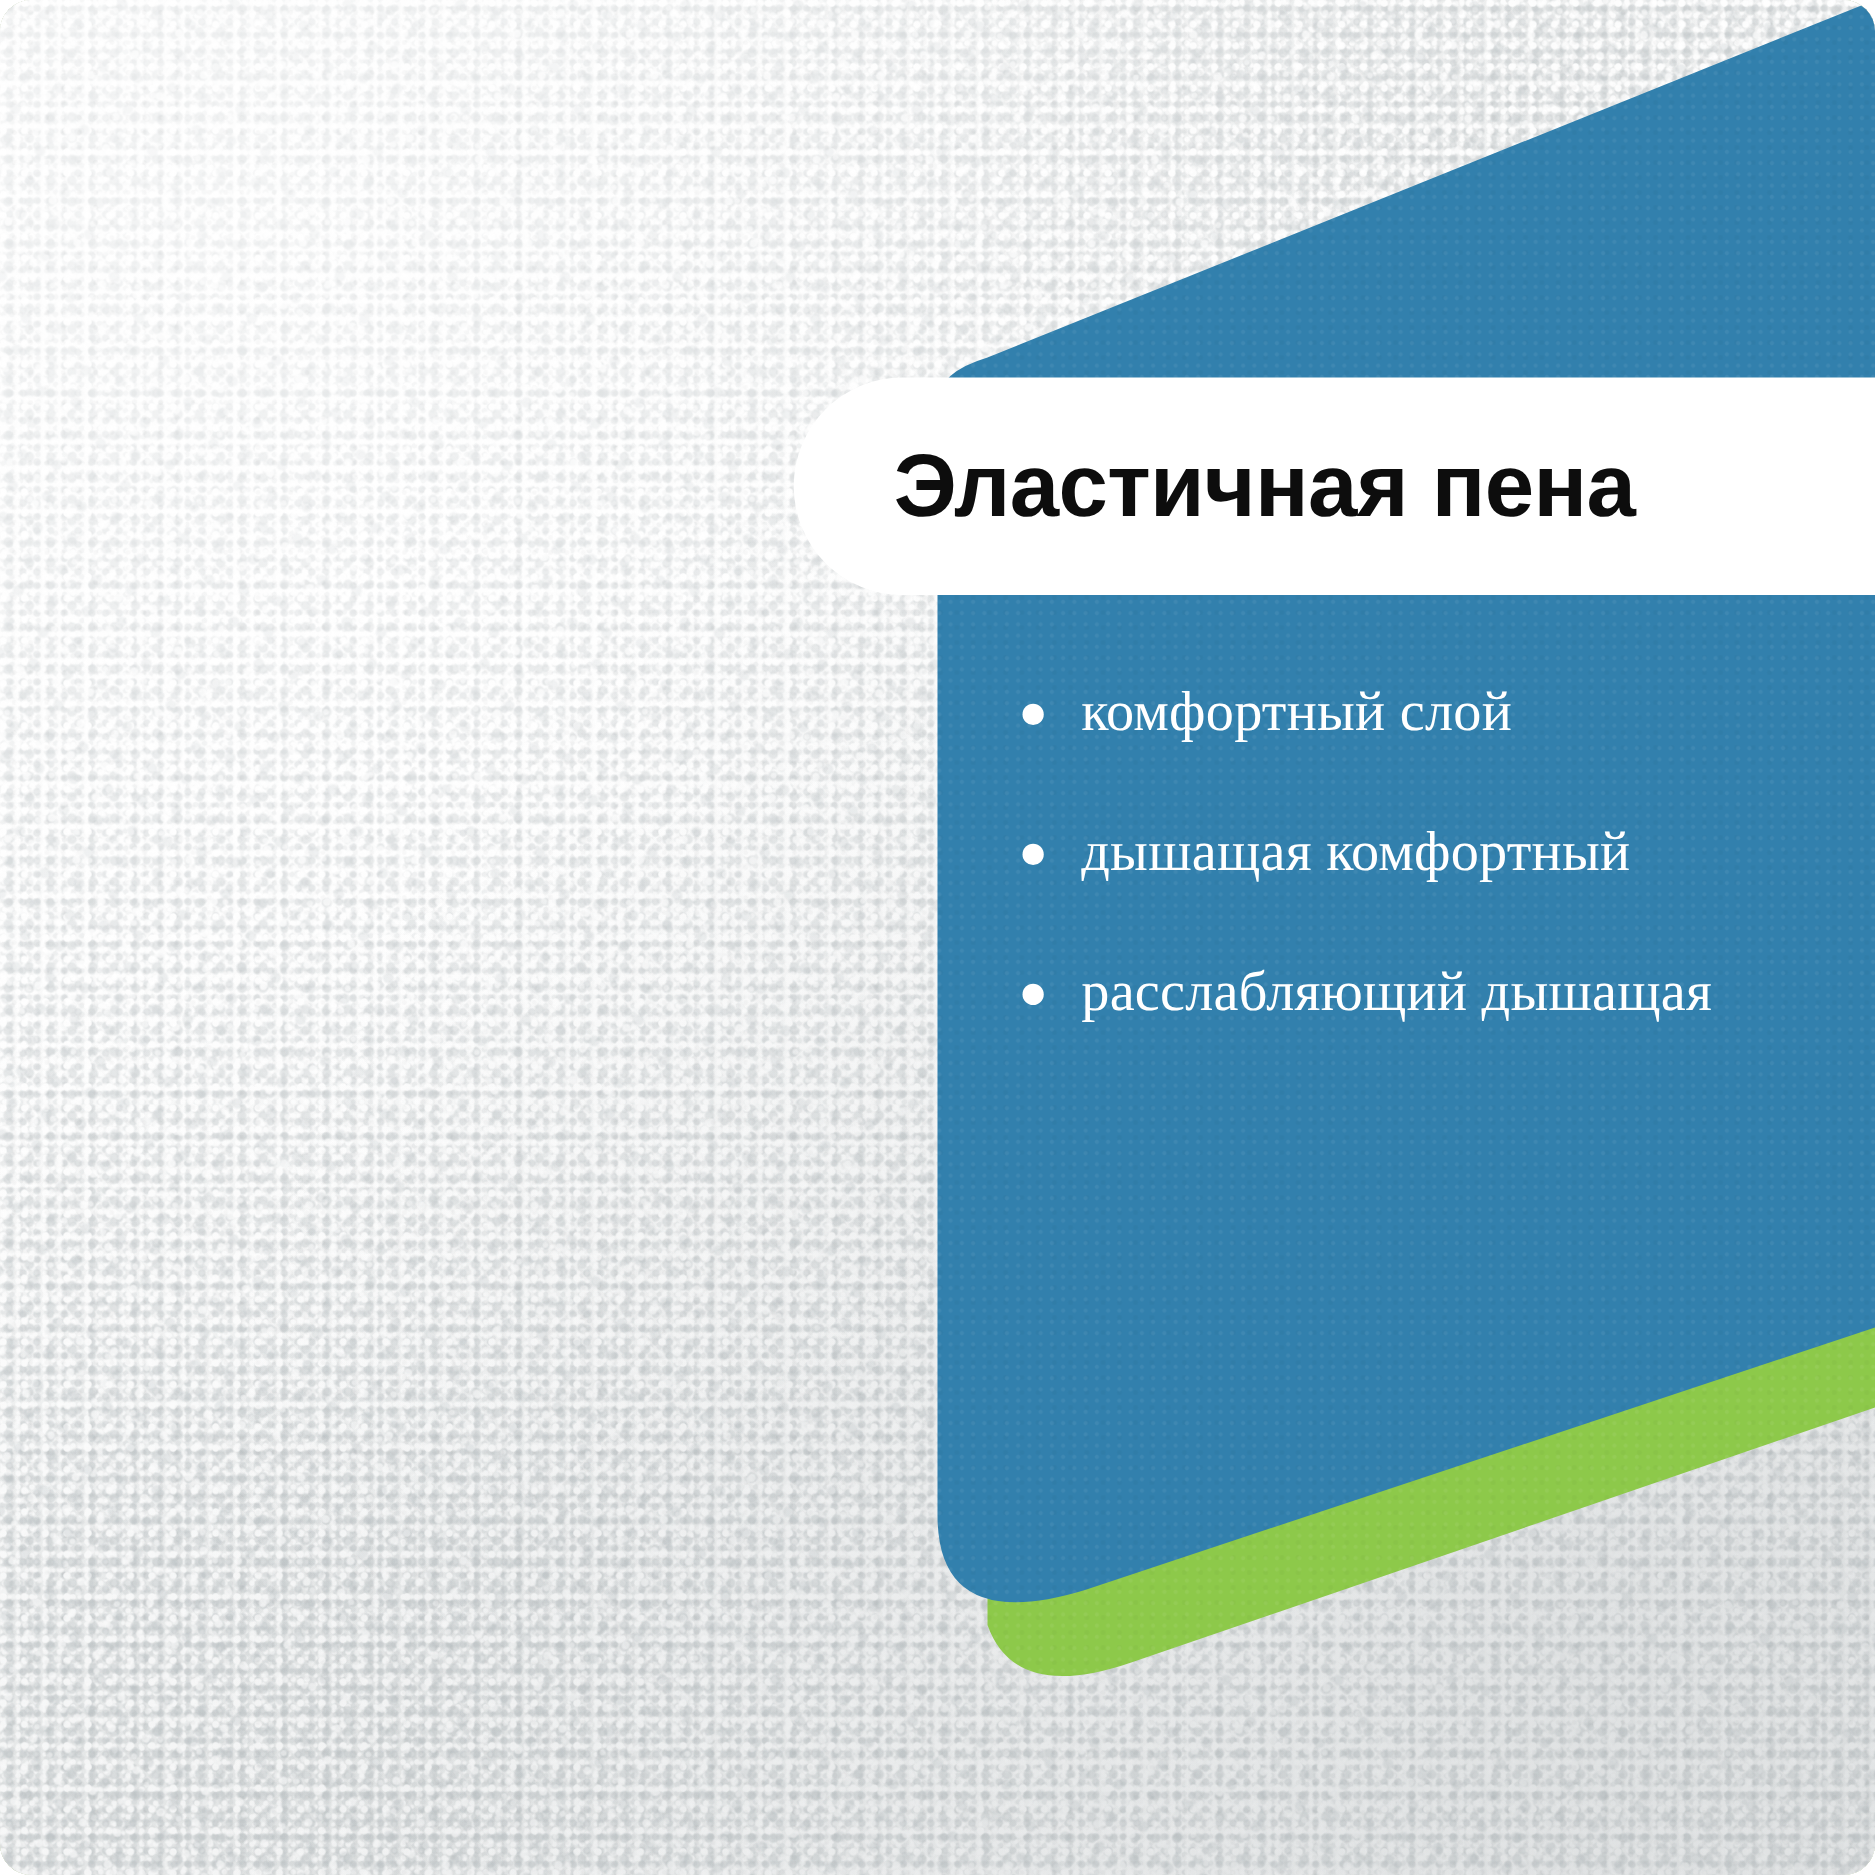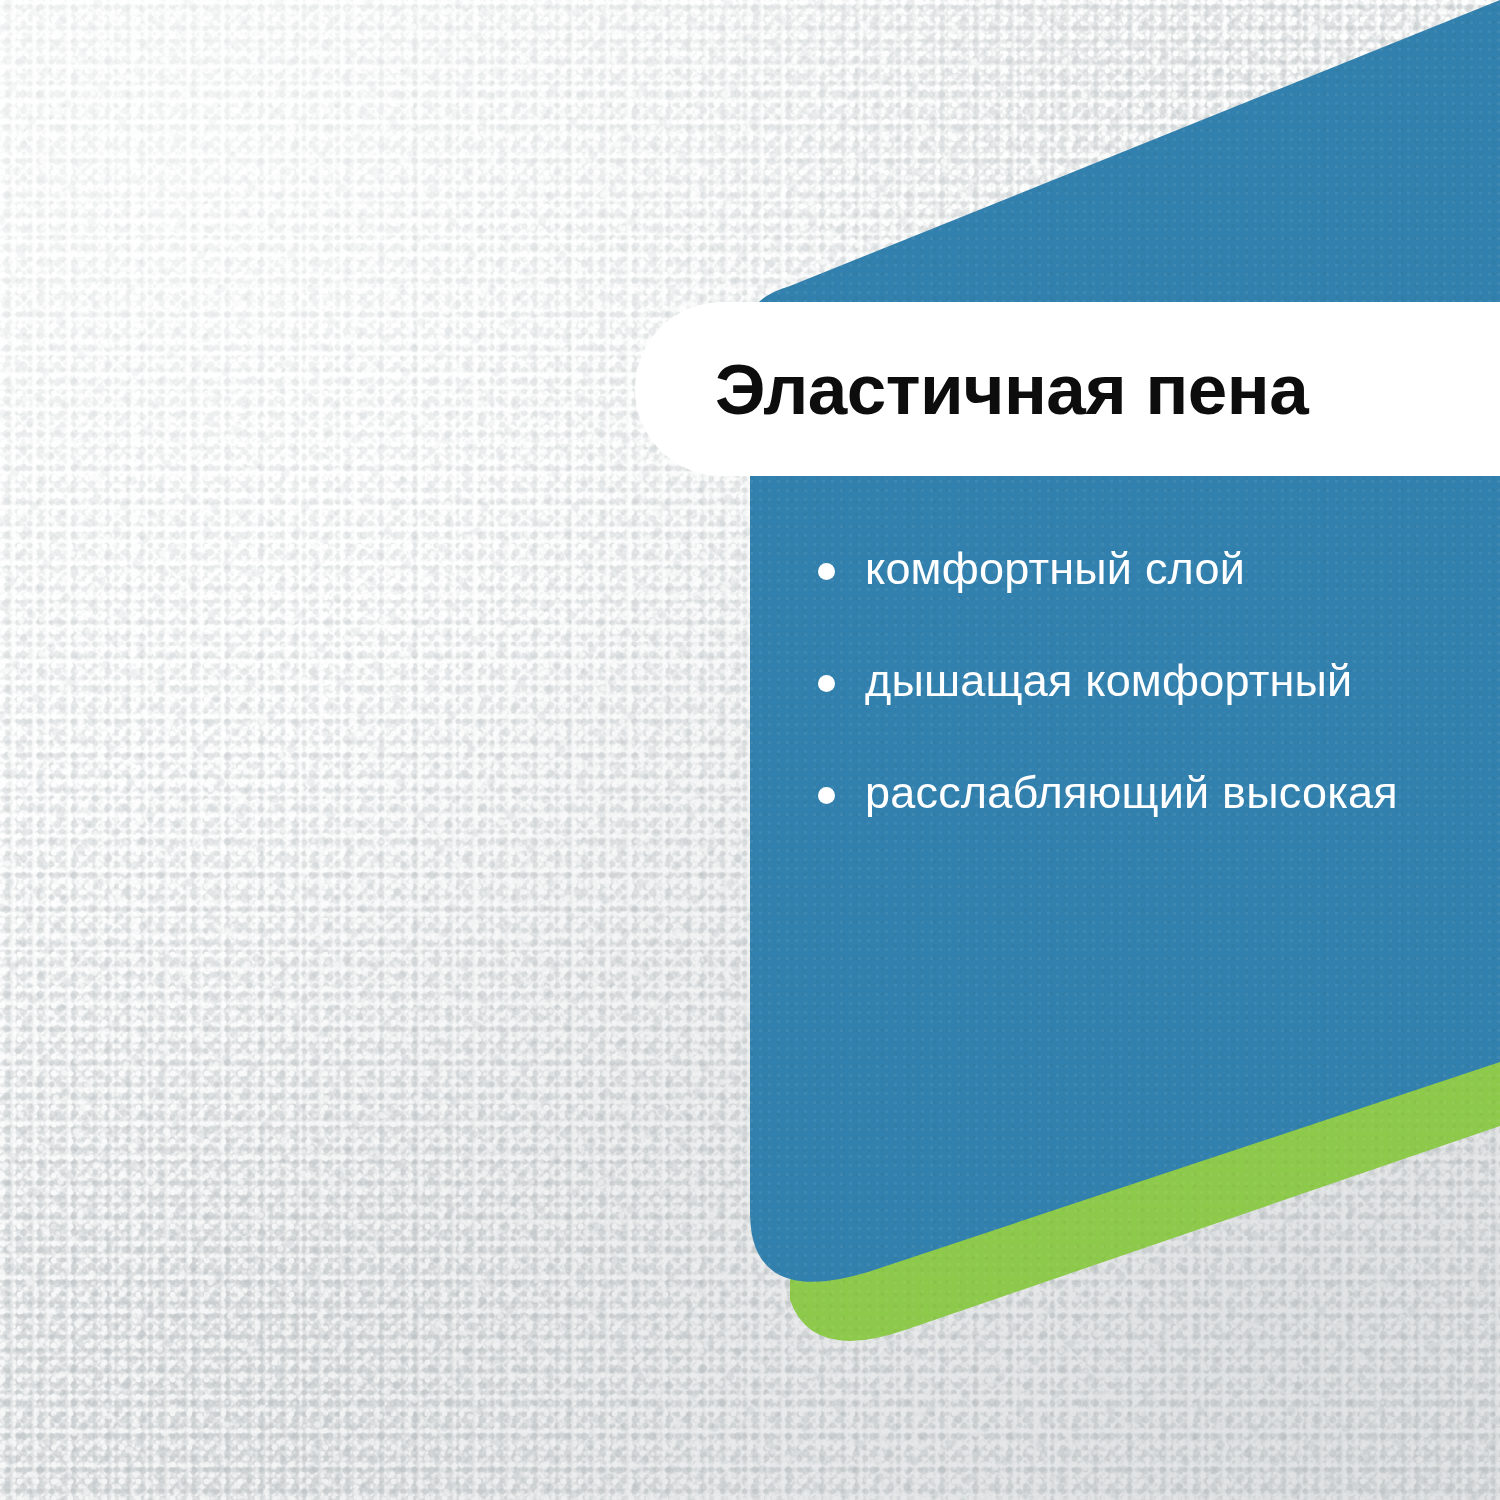--- a/index.html
+++ b/index.html
@@ -11,20 +11,21 @@
   body {
     font-family: "DejaVu Sans", sans-serif;
   }
 
   #poster {
     position: relative;
     width: 1500px;
     height: 1500px;
     overflow: hidden;
     background: #4d7c0f;
+    border-radius: 25px;
   }
 
   
   .foam-base {
     position: absolute;
     inset: 0;
     background-color: #eceded;
     background-image:
       radial-gradient(circle at 20% 30%, #ffffff 0%, rgba(255,255,255,0) 55%),
       radial-gradient(circle at 75% 70%, #ffffff 0%, rgba(255,255,255,0) 60%),
@@ -129,21 +130,21 @@
     width: 672px;
     margin: 0;
     padding: 0;
     list-style: none;
   }
   .bullet {
     position: relative;
     padding-left: 47px;
     margin-bottom: 58px;
     color: #ffffff;
-    font-family: Liberation Sans, sans-serif;
+    font-family: Liberation Serif, serif;
     font-weight: 400;
     font-size: 45px;
     line-height: 1.20;
     letter-spacing: 0.2px;
   }
   .bullet:last-child { margin-bottom: 0; }
   .bullet-dot {
     position: absolute;
     left: 0;
     top: 21px;
@@ -194,17 +195,17 @@
     <li class="bullet">
       <span class="bullet-dot"></span>
       <span class="bullet-label">комфортный слой</span>
     </li>
     <li class="bullet">
       <span class="bullet-dot"></span>
       <span class="bullet-label">дышащая комфортный</span>
     </li>
     <li class="bullet">
       <span class="bullet-dot"></span>
-      <span class="bullet-label">расслабляющий высокая</span>
+      <span class="bullet-label">расслабляющий дышащая</span>
     </li>
   </ul>
 
 </div>
 
 </body></html>

